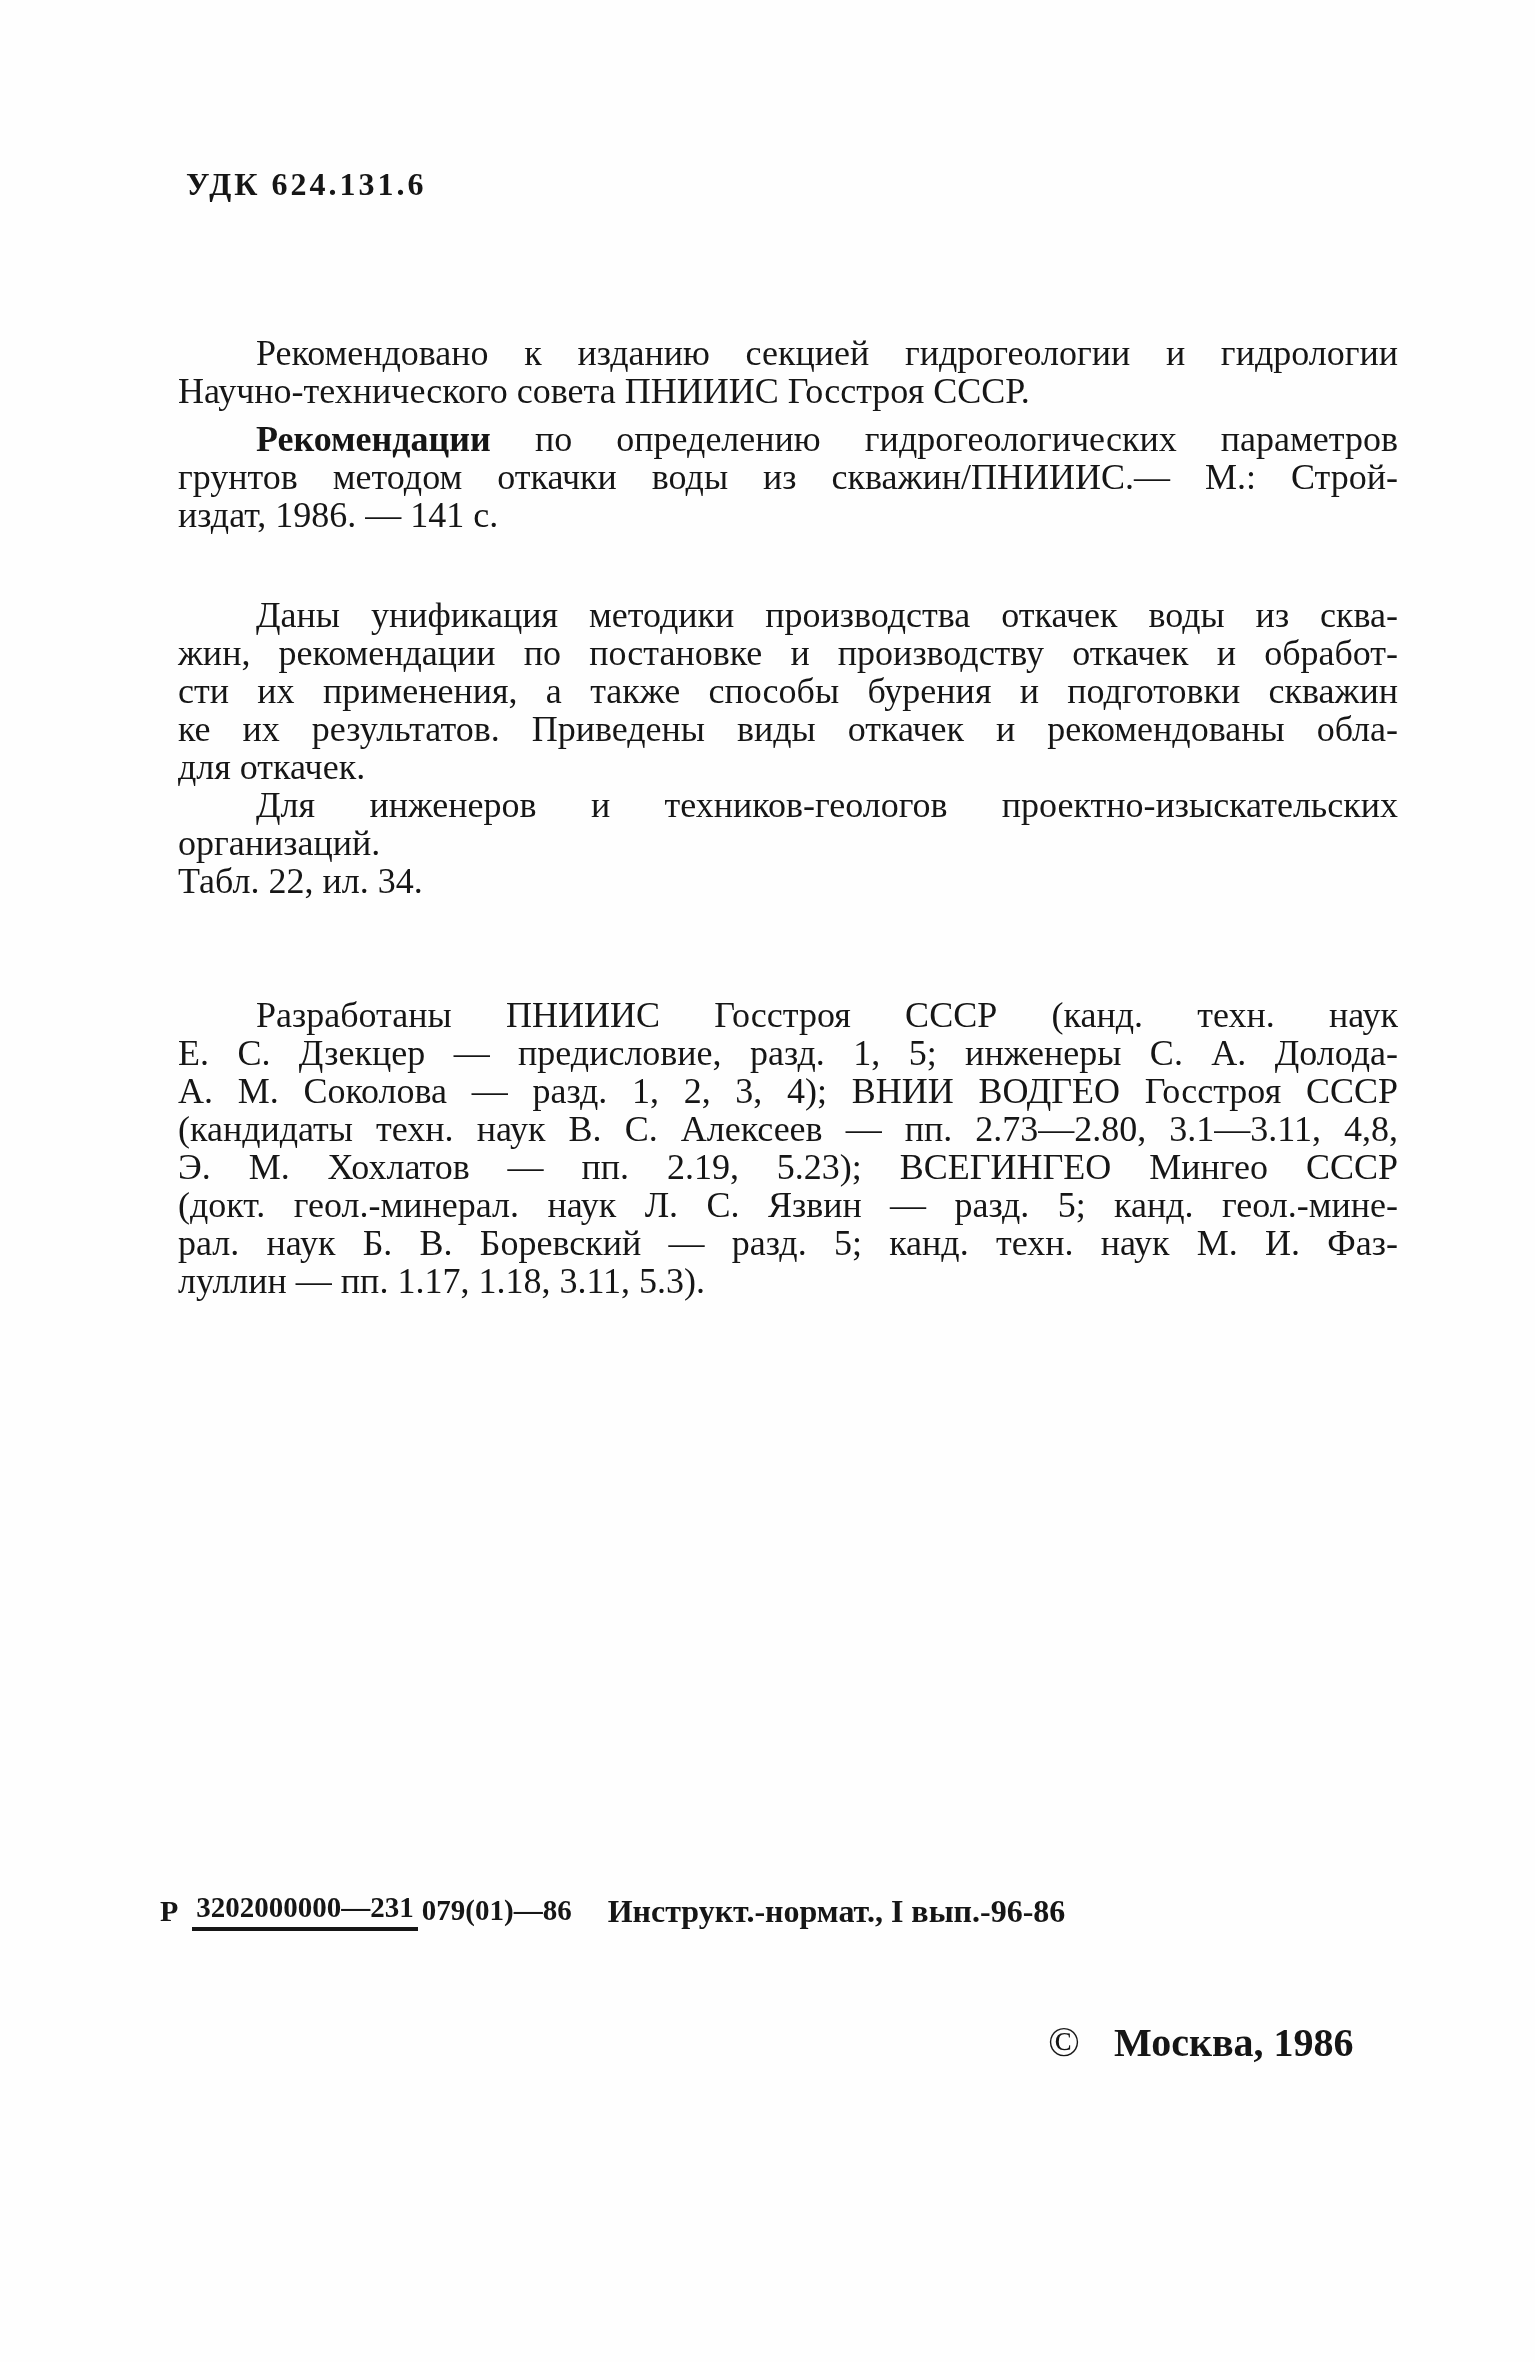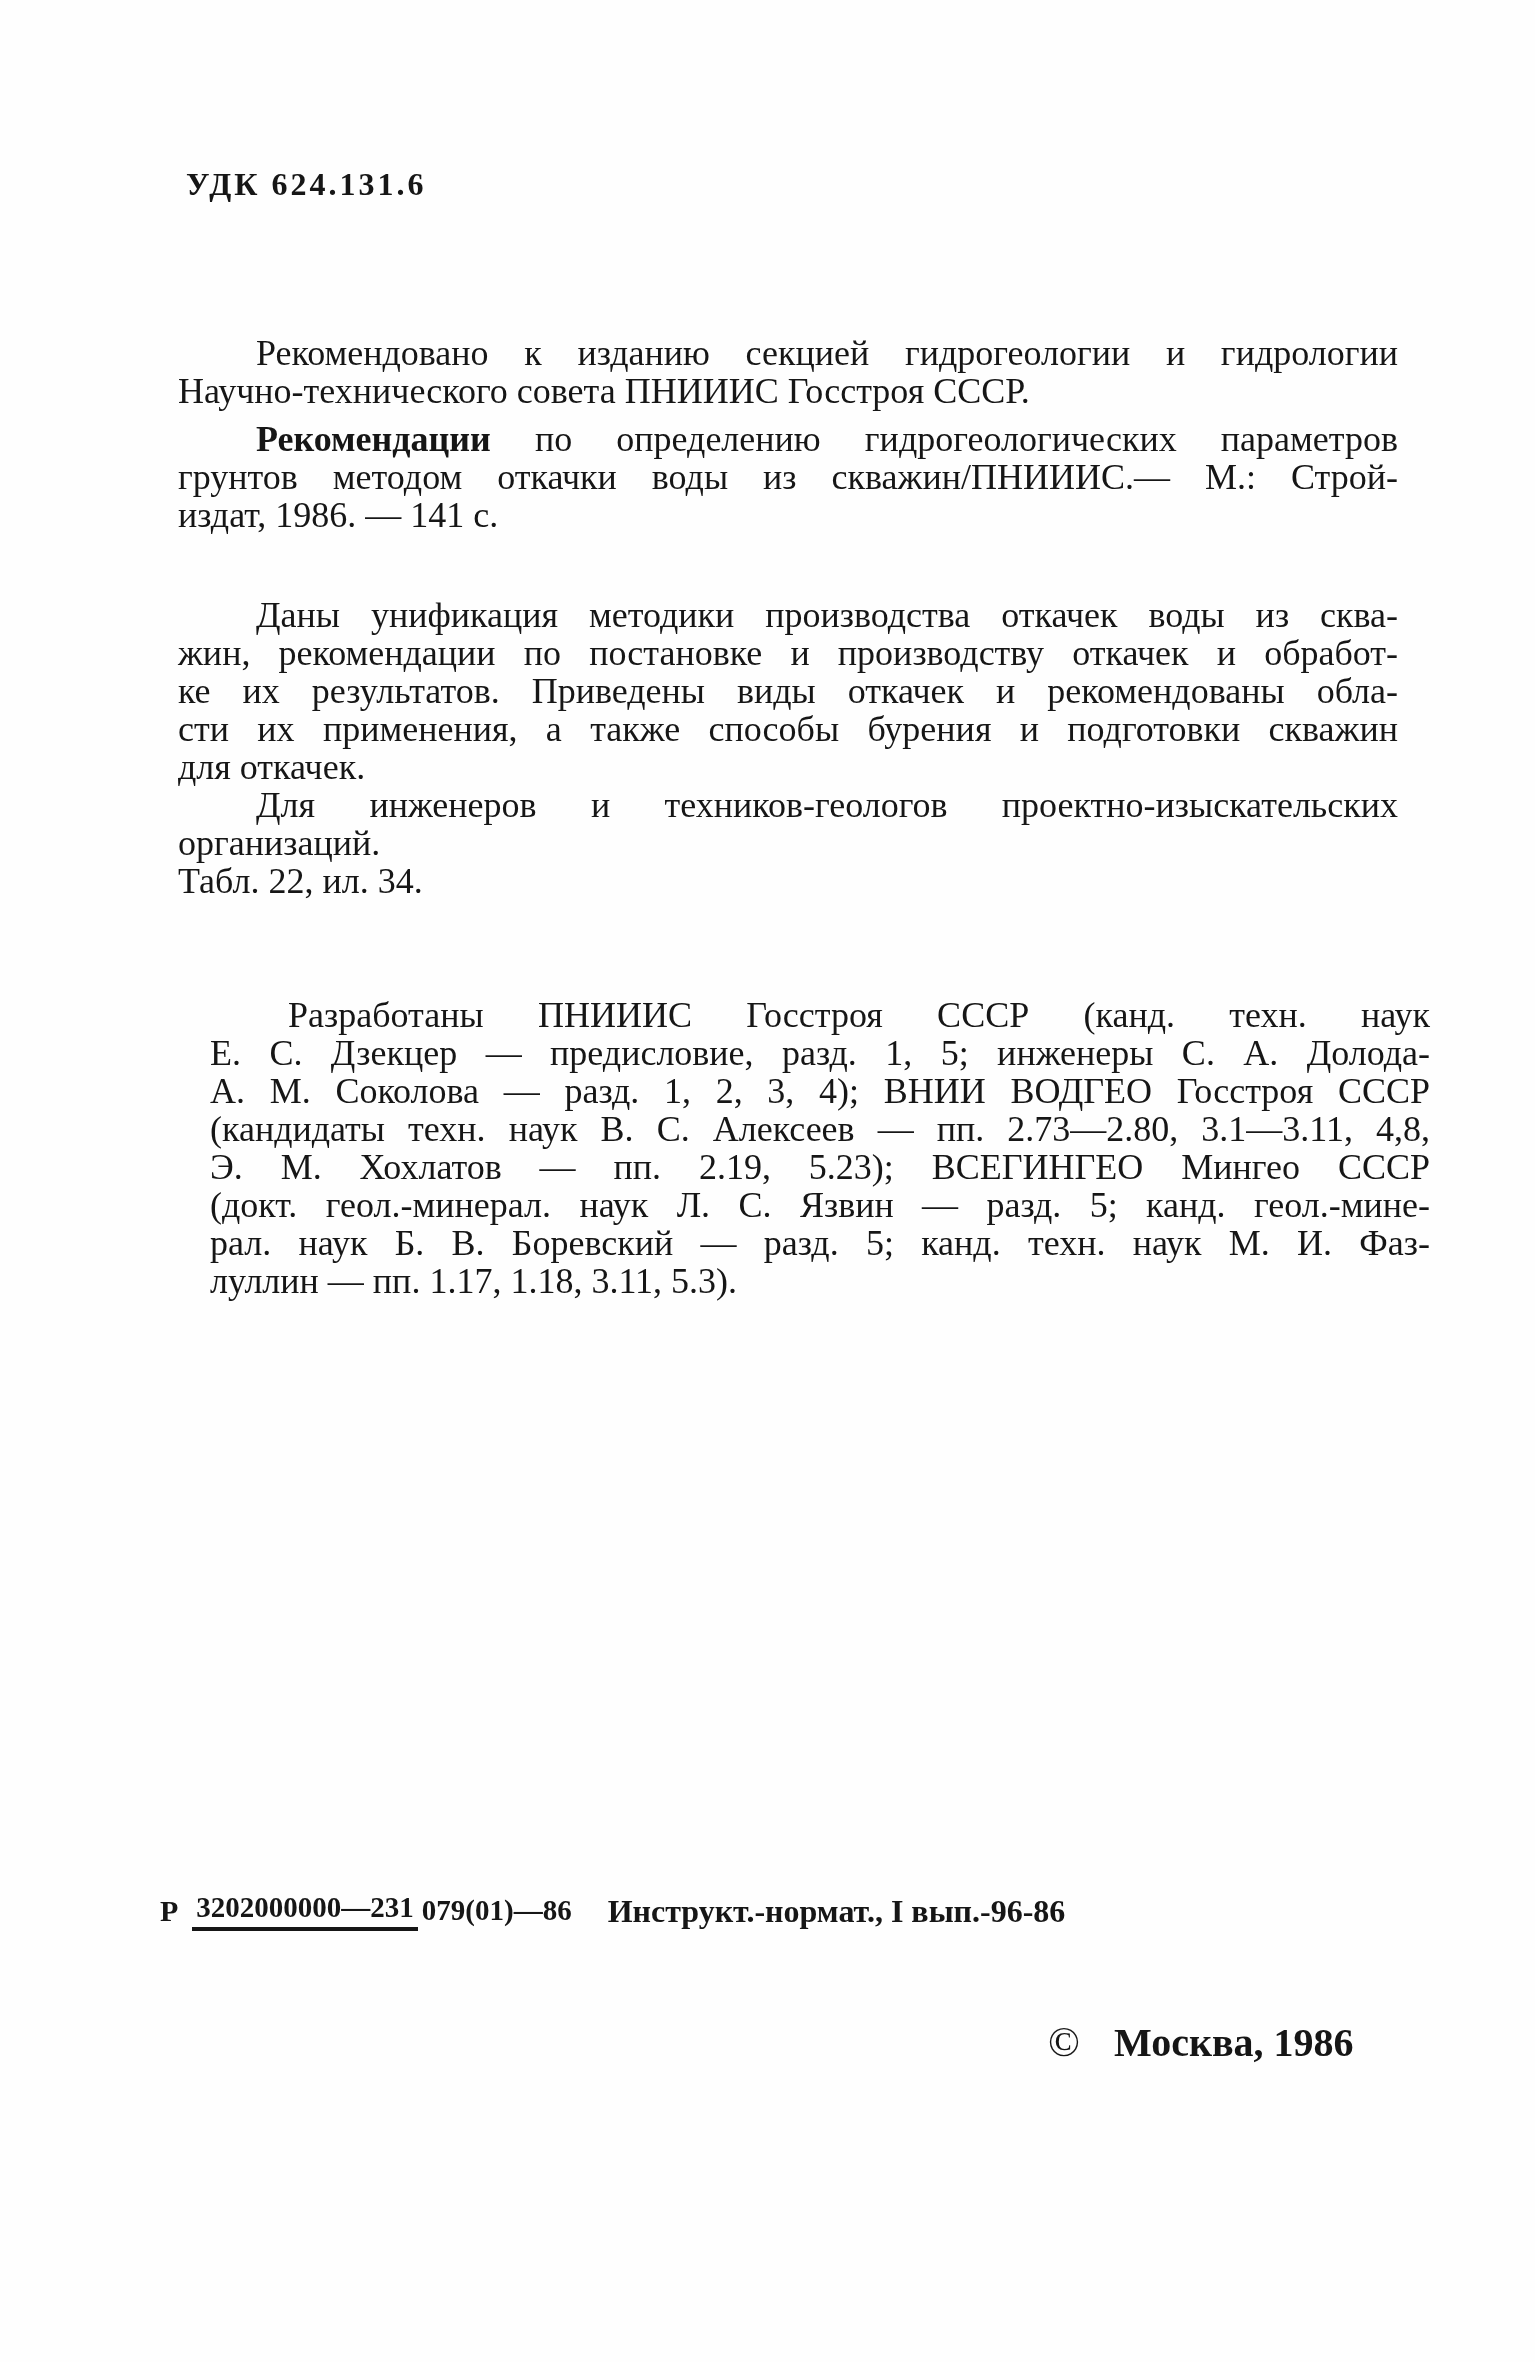--- a/index.html
+++ b/index.html
@@ -42,21 +42,21 @@
   }
   .line.indent {
     text-indent: 78px;
   }
   .lead {
     font-weight: bold;
   }
   .recommended { top: 334px; }
   .biblio      { top: 420px; }
   .abstract    { top: 596px; }
-  .authors     { top: 996px; margin-left: 32px; }
+  .authors     { top: 996px; }
 
   .catalog {
     position: absolute;
     left: 160px;
     top: 1890px;
     display: flex;
     align-items: center;
     font-weight: bold;
     font-size: 29px;
     line-height: 34px;
@@ -110,22 +110,22 @@
 
   <section class="block biblio">
     <div class="line j indent"><span class="lead">Рекомендации</span><span> по определению гидрогеологических параметров</span></div>
     <div class="line j">грунтов методом откачки воды из скважин/ПНИИИС.— М.: Строй-</div>
     <div class="line">издат, 1986. — 141 с.</div>
   </section>
 
   <section class="block abstract">
     <div class="line j indent">Даны унификация методики производства откачек воды из сква-</div>
     <div class="line j">жин, рекомендации по постановке и производству откачек и обработ-</div>
+    <div class="line j">сти их применения, а также способы бурения и подготовки скважин</div>
     <div class="line j">ке их результатов. Приведены виды откачек и рекомендованы обла-</div>
-    <div class="line j">сти их применения, а также способы бурения и подготовки скважин</div>
     <div class="line">для откачек.</div>
     <div class="line j indent">Для инженеров и техников-геологов проектно-изыскательских</div>
     <div class="line">организаций.</div>
     <div class="line">Табл. 22, ил. 34.</div>
   </section>
 
   <section class="block authors">
     <div class="line j indent">Разработаны ПНИИИС Госстроя СССР (канд. техн. наук</div>
     <div class="line j">Е. С. Дзекцер — предисловие, разд. 1, 5; инженеры С. А. Долода-</div>
     <div class="line j">А. М. Соколова — разд. 1, 2, 3, 4); ВНИИ ВОДГЕО Госстроя СССР</div>

